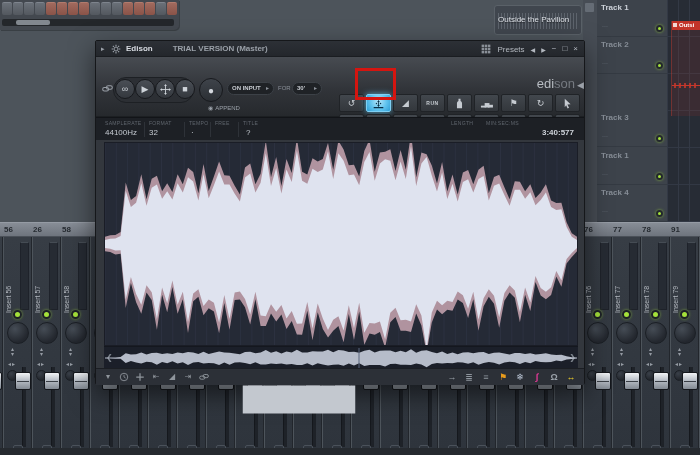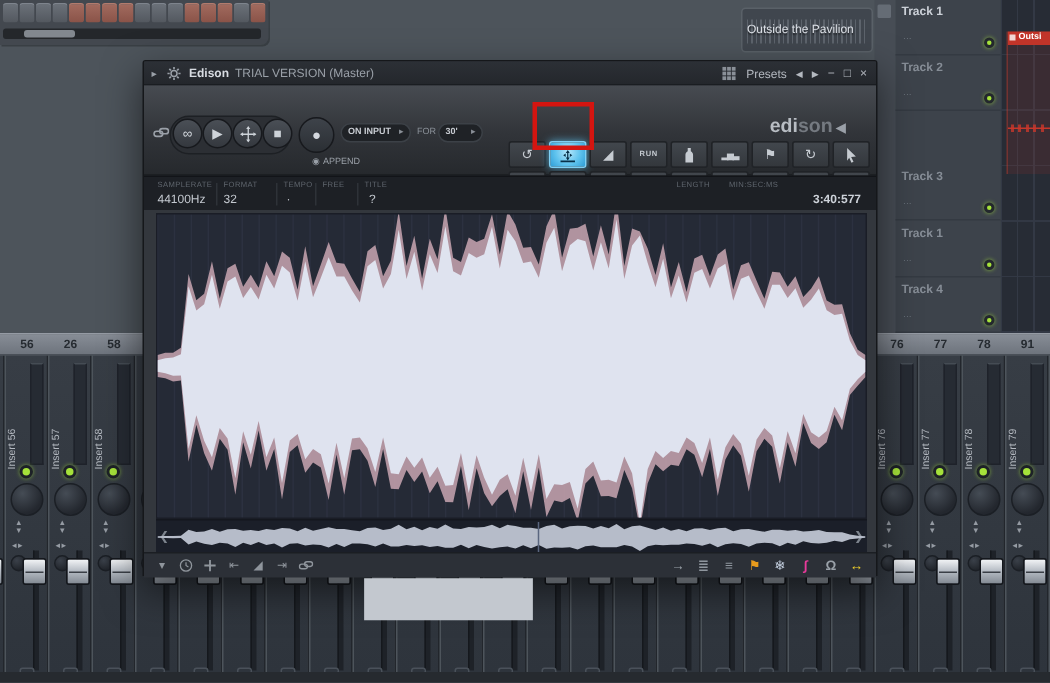--- a/index.html
+++ b/index.html
@@ -33,21 +33,21 @@
   #red-clip-line:after{content:"";position:absolute;left:2px;top:-3px;width:24px;height:5px;background:repeating-linear-gradient(90deg,#c8372b 0 2px,transparent 2px 5px);opacity:.8;}
 
   
   #pavilion-clip{left:494px;top:5px;width:88px;height:30px;background:#40464e;border:1px solid #5a6168;border-radius:3px;z-index:6;}
   #pavilion-wave{position:absolute;left:3px;top:7px;width:80px;height:16px;opacity:.5;
     background:repeating-linear-gradient(90deg,rgba(170,178,188,.55) 0 1px,transparent 1px 3px);}
   #pavilion-label{position:absolute;left:3px;top:9px;font-size:8px;color:#dde1e7;white-space:nowrap;text-shadow:0 1px 1px rgba(0,0,0,.5);}
 
   
   #mixer-header{left:0;top:222px;width:700px;height:15px;background:linear-gradient(#878d96,#6e747d);border-top:1px solid #959ba4;border-bottom:1px solid #4a5058;z-index:2;}
-  .mx-num{position:absolute;top:2px;width:28px;text-align:center;font-size:8px;font-weight:bold;color:#262b31;}
+  .mx-num{position:absolute;top:2px;width:28px;text-align:left;font-size:8px;font-weight:bold;color:#262b31;}
   #mixer-channels{left:0;top:237px;width:700px;height:211px;z-index:1;}
   .mx-ch{position:absolute;top:0;width:28px;height:211px;background:linear-gradient(#373d45,#2e343c);border-right:1px solid #22262c;}
   .mx-meter{position:absolute;left:16px;top:5px;width:9px;height:68px;background:#262b33;border:1px solid #1e222a;border-top-color:#454c54;}
   .mx-label{position:absolute;left:1px;top:24px;height:52px;writing-mode:vertical-rl;transform:rotate(180deg);font-size:7px;color:#b4b9c0;white-space:nowrap;overflow:hidden;}
   .mx-led{position:absolute;left:9px;top:73px;width:9px;height:9px;border-radius:50%;background:#a5e23a;border:2px solid #1d2127;box-shadow:0 0 3px rgba(165,226,58,.6);}
   .mx-knob{position:absolute;left:3px;top:85px;width:22px;height:22px;border-radius:50%;background:radial-gradient(circle at 35% 30%,#454c55,#23272e 70%);border:1px solid #1b1f25;}
   .mx-arrv{position:absolute;left:7px;top:110px;font-size:6px;line-height:5px;color:#959ba3;}
   .mx-arrh{position:absolute;left:4px;top:123px;font-size:6px;color:#959ba3;letter-spacing:1px;}
   .mx-knob2{position:absolute;left:3px;top:133px;width:11px;height:11px;border-radius:50%;background:radial-gradient(circle at 35% 30%,#3a4049,#22262c 70%);border:1px solid #1b1f25;}
   .mx-ftrack{position:absolute;left:18px;top:130px;width:4px;height:80px;background:#1e2228;border-left:1px solid #15181d;}
@@ -55,21 +55,21 @@
   .mx-fader i{position:absolute;left:1px;right:1px;top:8px;height:1px;background:#3a3f46;}
   .mx-foot{position:absolute;left:9px;top:208px;width:10px;height:8px;border:1px solid #4a515a;border-radius:2px 2px 1px 1px;}
   #mixer-bottom{left:0;top:448px;width:700px;height:7px;background:#262a2f;z-index:2;}
 
   
   #edison{left:95px;top:40px;width:490px;height:344px;background:#33373d;border:1px solid #15171a;box-shadow:0 10px 26px rgba(0,0,0,.55);z-index:20;border-radius:2px 2px 0 0;}
   #ed-title{position:absolute;left:0;top:0;width:100%;height:16px;background:linear-gradient(#2c3036,#24272c);border-bottom:1px solid #1a1d21;}
   #ed-title .caret{position:absolute;left:5px;top:4px;font-size:7px;color:#9aa0a8;}
   #ed-title .gear{position:absolute;left:15px;top:3px;width:10px;height:10px;color:#9aa0a8;}
   #ed-title .ttl{position:absolute;left:30px;top:3px;font-size:8px;color:#d8dce2;font-weight:bold;white-space:nowrap;}
-  #ed-title .ttl span{font-weight:normal;color:#9aa0a8;margin-left:4px;}
+  #ed-title .ttl span{font-weight:bold;color:#9aa0a8;margin-left:20px;}
   #ed-title-right{position:absolute;right:6px;top:2px;display:flex;align-items:center;gap:6px;height:12px;}
   #ed-title-right .wbtn{font-size:8px;color:#b4b9c0;line-height:12px;}
   #ed-title-right .gridic{width:10px;height:10px;color:#8a9098;}
   #ed-title-right .plabel{font-size:8px;color:#b4b9c0;}
   #ed-title-right .pnav{font-size:6px;color:#b4b9c0;}
 
   #ed-toolbar{position:absolute;left:0;top:16px;width:100%;height:60px;background:linear-gradient(#474b51,#313439 55%,#26292d);border-bottom:1px solid #1c1f22;}
   .linkic{position:absolute;left:6px;top:26px;width:11px;height:11px;color:#9aa0a8;}
   #trans-pill{position:absolute;left:17px;top:20px;width:81px;height:26px;background:#2c2f34;border:1px solid #1d2024;border-radius:13px;}
   .tbtn-circ{position:absolute;top:22px;width:20px;height:20px;border-radius:50%;background:linear-gradient(#4a4f56,#34383e);border:1px solid #17191d;color:#ced3d9;font-size:9px;text-align:center;line-height:19px;}
@@ -78,21 +78,21 @@
   .pill .pa{float:right;color:#8a9098;font-weight:normal;margin-left:3px;}
   #pill-oninput{left:131px;top:25px;width:47px;}
   #for-label{position:absolute;left:182px;top:28px;font-size:6px;color:#8a9098;}
   #pill-dur{left:196px;top:25px;width:30px;}
   #append{position:absolute;left:112px;top:47px;font-size:6px;color:#9aa0a8;}
   #append b{font-weight:normal;margin-right:2px;font-size:6px;}
   #file-row{position:absolute;left:8px;top:59px;display:flex;gap:5px;align-items:center;height:14px;}
   #file-row .fic{width:11px;height:11px;color:#c3c8ce;font-size:10px;line-height:11px;text-align:center;}
   #file-row .divi{width:1px;height:10px;background:#191c20;border-right:1px solid #4a4e54;}
 
-  #ed-logo{position:absolute;right:20px;top:19px;font-size:13px;font-weight:bold;letter-spacing:0;color:#b8bdc3;margin-left:12px;}
+  #ed-logo{position:absolute;right:0;top:19px;font-size:13px;font-weight:normal;letter-spacing:0;color:#b8bdc3;margin-left:12px;}
   #ed-logo .dim{color:#757a81;}
   #ed-logo .spk{font-size:9px;color:#9aa0a8;margin-left:2px;}
 
   .tool-row{position:absolute;left:243px;display:flex;gap:2px;}
   #tool-row1{top:37px;} #tool-row2{top:57px;}
   .tbtn{width:25px;height:18px;border-radius:2px;background:linear-gradient(#42474d,#33373c);border:1px solid #202327;color:#c6cbd1;display:flex;align-items:center;justify-content:center;font-size:9px;overflow:hidden;}
   .tbtn svg{width:11px;height:11px;}
   .tbtn.active{background:radial-gradient(circle at 50% 40%,#b5e7fb 0%,#5fc3ee 55%,#2f9ed6 100%);border-color:#7fd0f4;color:#083048;box-shadow:0 0 6px rgba(95,195,238,.8);}
   .tbtn .run-txt{font-size:5px;font-weight:bold;letter-spacing:.5px;}
   .tbtn .bars{font-size:6px;letter-spacing:-1px;}

